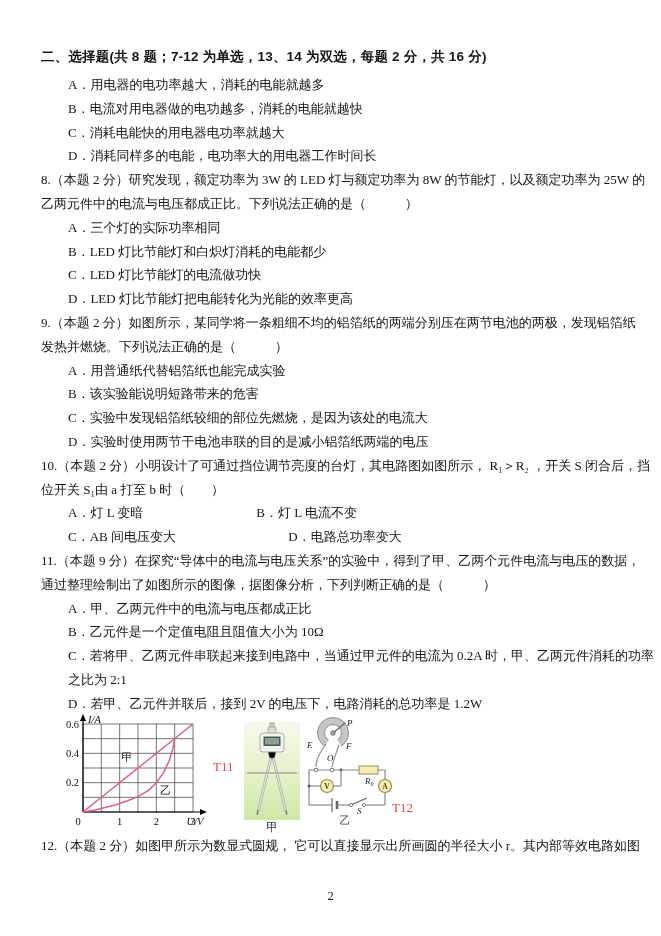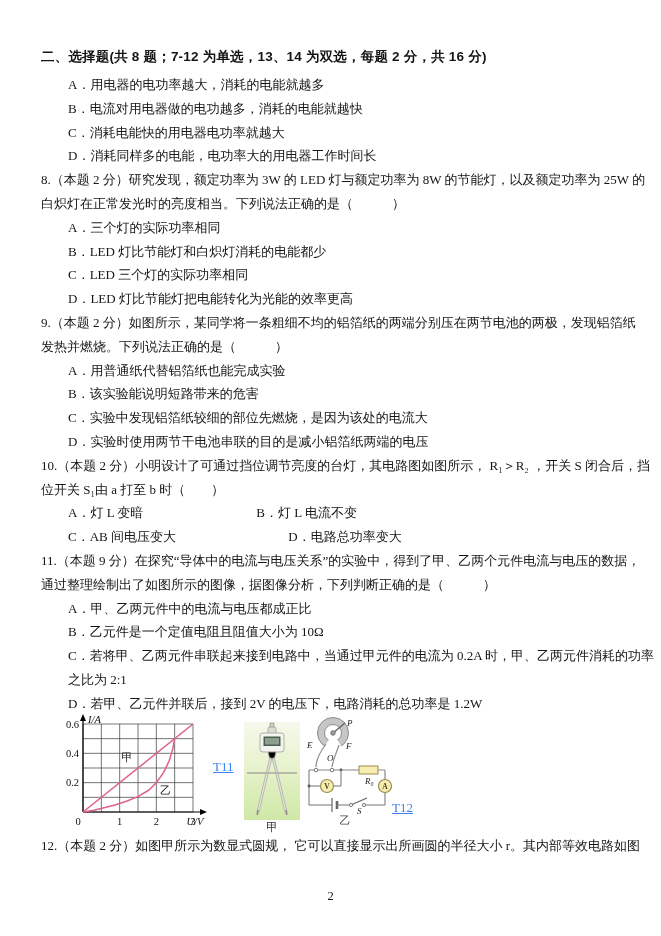--- a/index.html
+++ b/index.html
@@ -8,21 +8,21 @@
   .page{position:relative;width:661px;height:936px;background:#fff;}
   .content{padding:47px 48px 0 41px;}
   .sec-header{font-family:"Liberation Sans","DejaVu Sans",sans-serif;
               font-weight:700;font-size:13.5px;line-height:20px;margin-bottom:6px;
               letter-spacing:.2px;white-space:nowrap;}
   .line{font-size:13px;line-height:23.8px;height:23.8px;white-space:nowrap;}
   .opt{padding-left:27px;}
   .cell-a{display:inline-block;width:185px;}
   .cell-c{display:inline-block;width:217px;}
   .figure-area{position:relative;height:118px;}
-  .figlabel{position:absolute;font-size:13px;color:#3b82f6;text-decoration:underline;}
+  .figlabel{position:absolute;font-size:13px;color:#ef4444;}
   #t11-label{left:172px;top:43px;}
   #t12-label{left:351px;top:45px;margin-top:39px;}
   .chart-wrap{position:absolute;left:8px;top:-2px;}
   .caliper-box{position:absolute;left:203px;top:6px;width:56px;height:98px;
                background:linear-gradient(180deg,#f5f9ec 0%,#e7f3cd 45%,#cfe8a6 100%);}
   .caliper-caption{position:absolute;left:203px;top:104px;width:56px;text-align:center;
                    font-size:11.5px;color:#333;}
   .circuit-wrap{position:absolute;left:263px;top:0px;}
   .page-num{position:absolute;left:0;right:0;top:889px;text-align:center;font-size:12.5px;}
   text{font-family:"Liberation Serif","DejaVu Serif",serif;}
@@ -37,24 +37,24 @@
   <div class="content">
 
     <div class="sec-header">二、选择题(共 8 题；7-12 为单选，13、14 为双选，每题 2 分，共 16 分)</div>
 
     <div class="line opt">A．用电器的电功率越大，消耗的电能就越多</div>
     <div class="line opt">B．电流对用电器做的电功越多，消耗的电能就越快</div>
     <div class="line opt">C．消耗电能快的用电器电功率就越大</div>
     <div class="line opt">D．消耗同样多的电能，电功率大的用电器工作时间长</div>
 
     <div class="line">8.（本题 2 分）研究发现，额定功率为 3W 的 LED 灯与额定功率为 8W 的节能灯，以及额定功率为 25W 的</div>
-    <div class="line">白炽灯在正常发光时的亮度相当。下列说法正确的是（　　　）</div>
+    <div class="line">乙两元件中的电流与电压都成正比。下列说法正确的是（　　　）</div>
     <div class="line opt">A．三个灯的实际功率相同</div>
     <div class="line opt">B．LED 灯比节能灯和白炽灯消耗的电能都少</div>
-    <div class="line opt">C．LED 三个灯的实际功率相同</div>
+    <div class="line opt">C．LED 灯比节能灯的电流做功快</div>
     <div class="line opt">D．LED 灯比节能灯把电能转化为光能的效率更高</div>
 
     <div class="line">9.（本题 2 分）如图所示，某同学将一条粗细不均的铝箔纸的两端分别压在两节电池的两极，发现铝箔纸</div>
     <div class="line">发热并燃烧。下列说法正确的是（　　　）</div>
     <div class="line opt">A．用普通纸代替铝箔纸也能完成实验</div>
     <div class="line opt">B．该实验能说明短路带来的危害</div>
     <div class="line opt">C．实验中发现铝箔纸较细的部位先燃烧，是因为该处的电流大</div>
     <div class="line opt">D．实验时使用两节干电池串联的目的是减小铝箔纸两端的电压</div>
 
     <div class="line">10.（本题 2 分）小明设计了可通过挡位调节亮度的台灯，其电路图如图所示， R₁＞R₂ ，开关 S 闭合后，挡</div>

